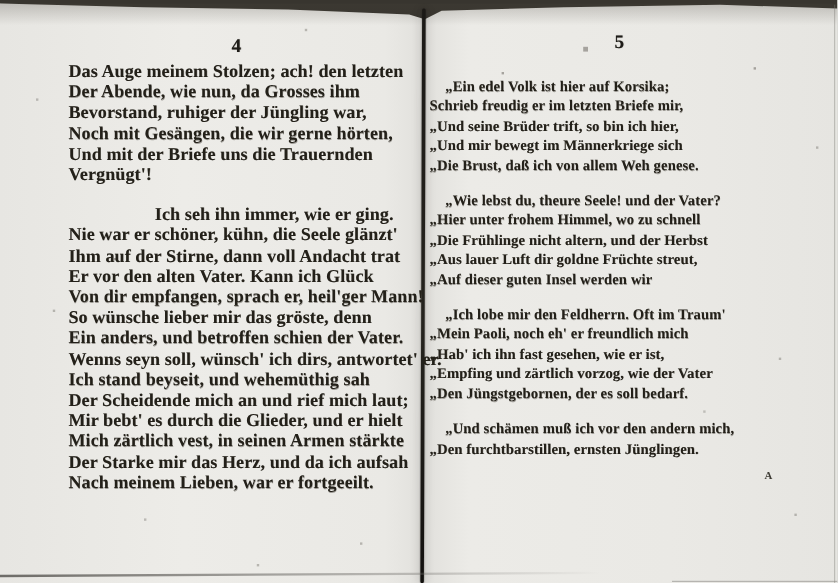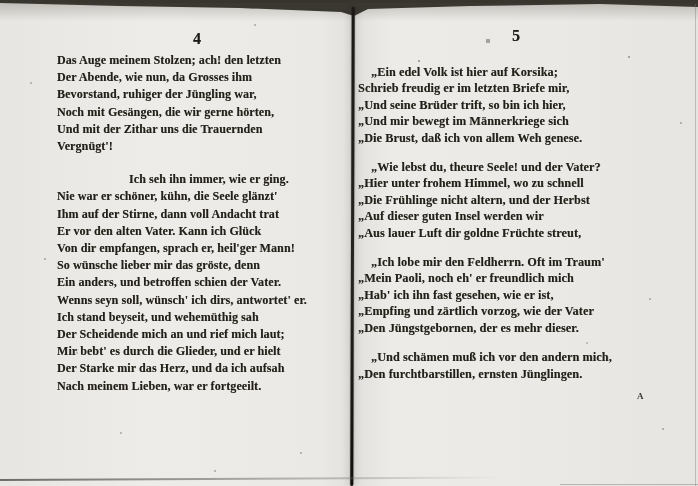--- a/index.html
+++ b/index.html
@@ -57,21 +57,21 @@
     text-align:center; font-size:16px; font-weight:bold; color:#1e1c18;
     line-height:18px; text-shadow:0.3px 0.3px 0.6px rgba(40,36,28,.5);
   }
   .page-left  .page-number { transform:translateX(-6px); margin-bottom:4px; }
   .page-right .page-number { transform:translateX(8px);  margin-bottom:19px; }
   .poem .line {
     white-space:nowrap; font-weight:bold; color:#232019;
     text-shadow:0.3px 0.3px 0.5px rgba(44,40,32,.4);
     letter-spacing:0.1px;
   }
-  .page-left  .poem .line { font-size:12px; line-height:17.2px; }
+  .page-left  .poem .line { font-size:15px; line-height:17.2px; }
   .page-right .poem .line { font-size:12.2px; line-height:16.4px; }
   .page-left  .stanza { margin-bottom:16px; }
   .page-right .stanza { margin-bottom:13px; }
   .page-left  .stanza.indent-first .line:first-child { text-indent:72px; }
   .page-right .stanza.indent-first .line:first-child { text-indent:13px; }
   .signature {
     position:absolute; left:279px; top:364px; font-size:9px; font-weight:bold; color:#3c3a33;
   }
 </style>
 </head>
@@ -87,64 +87,65 @@
   <div class="specks"></div>
 
   <div class="page page-left">
     <div class="page-number">4</div>
     <div class="poem">
         <div class="stanza">
           <div class="line">Das Auge meinem Stolzen; ach! den letzten</div>
           <div class="line">Der Abende, wie nun, da Grosses ihm</div>
           <div class="line">Bevorstand, ruhiger der Jüngling war,</div>
           <div class="line">Noch mit Gesängen, die wir gerne hörten,</div>
-          <div class="line">Und mit der Zithar uns die Trauernden</div>
+          <div class="line">Und mit der Briefe uns die Trauernden</div>
           <div class="line">Vergnügt'!</div>
         </div>
         <div class="stanza indent-first">
           <div class="line">Ich seh ihn immer, wie er ging.</div>
           <div class="line">Nie war er schöner, kühn, die Seele glänzt'</div>
           <div class="line">Ihm auf der Stirne, dann voll Andacht trat</div>
           <div class="line">Er vor den alten Vater.  Kann ich Glück</div>
           <div class="line">Von dir empfangen, sprach er, heil'ger Mann!</div>
           <div class="line">So wünsche lieber mir das gröste, denn</div>
           <div class="line">Ein anders, und betroffen schien der Vater.</div>
           <div class="line">Wenns seyn soll, wünsch' ich dirs, antwortet' er.</div>
           <div class="line">Ich stand beyseit, und wehemüthig sah</div>
           <div class="line">Der Scheidende mich an und rief mich laut;</div>
           <div class="line">Mir bebt' es durch die Glieder, und er hielt</div>
+          <div class="line">Mich zärtlich vest, in seinen Armen stärkte</div>
           <div class="line">Der Starke mir das Herz, und da ich aufsah</div>
           <div class="line">Nach meinem Lieben, war er fortgeeilt.</div>
         </div>
       </div>
   </div>
 
   <div class="page page-right">
     <div class="page-number">5</div>
     <div class="poem">
         <div class="stanza indent-first">
           <div class="line">„Ein edel Volk ist hier auf Korsika;</div>
           <div class="line">Schrieb freudig er im letzten Briefe mir,</div>
           <div class="line">„Und seine Brüder trift, so bin ich hier,</div>
           <div class="line">„Und mir bewegt im Männerkriege sich</div>
           <div class="line">„Die Brust, daß ich von allem Weh genese.</div>
         </div>
         <div class="stanza indent-first">
           <div class="line">„Wie lebst du, theure Seele! und der Vater?</div>
           <div class="line">„Hier unter frohem Himmel, wo zu schnell</div>
           <div class="line">„Die Frühlinge nicht altern, und der Herbst</div>
+          <div class="line">„Aus lauer Luft dir goldne Früchte streut,</div>
           <div class="line">„Auf dieser guten Insel werden wir</div>
-          <div class="line">„Aus lauer Luft dir goldne Früchte streut,</div>
         </div>
         <div class="stanza indent-first">
           <div class="line">„Ich lobe mir den Feldherrn.  Oft im Traum'</div>
           <div class="line">„Mein Paoli, noch eh' er freundlich mich</div>
           <div class="line">„Hab' ich ihn fast gesehen, wie er ist,</div>
           <div class="line">„Empfing und zärtlich vorzog, wie der Vater</div>
-          <div class="line">„Den Jüngstgebornen, der es mehr dieser.</div>
+          <div class="line">„Den Jüngstgebornen, der es soll bedarf.</div>
         </div>
         <div class="stanza indent-first">
           <div class="line">„Und schämen muß ich vor den andern mich,</div>
           <div class="line">„Den furchtbarstillen, ernsten Jünglingen.</div>
         </div>
       </div>
     <div class="signature">A</div>
   </div>
 </div>
 

